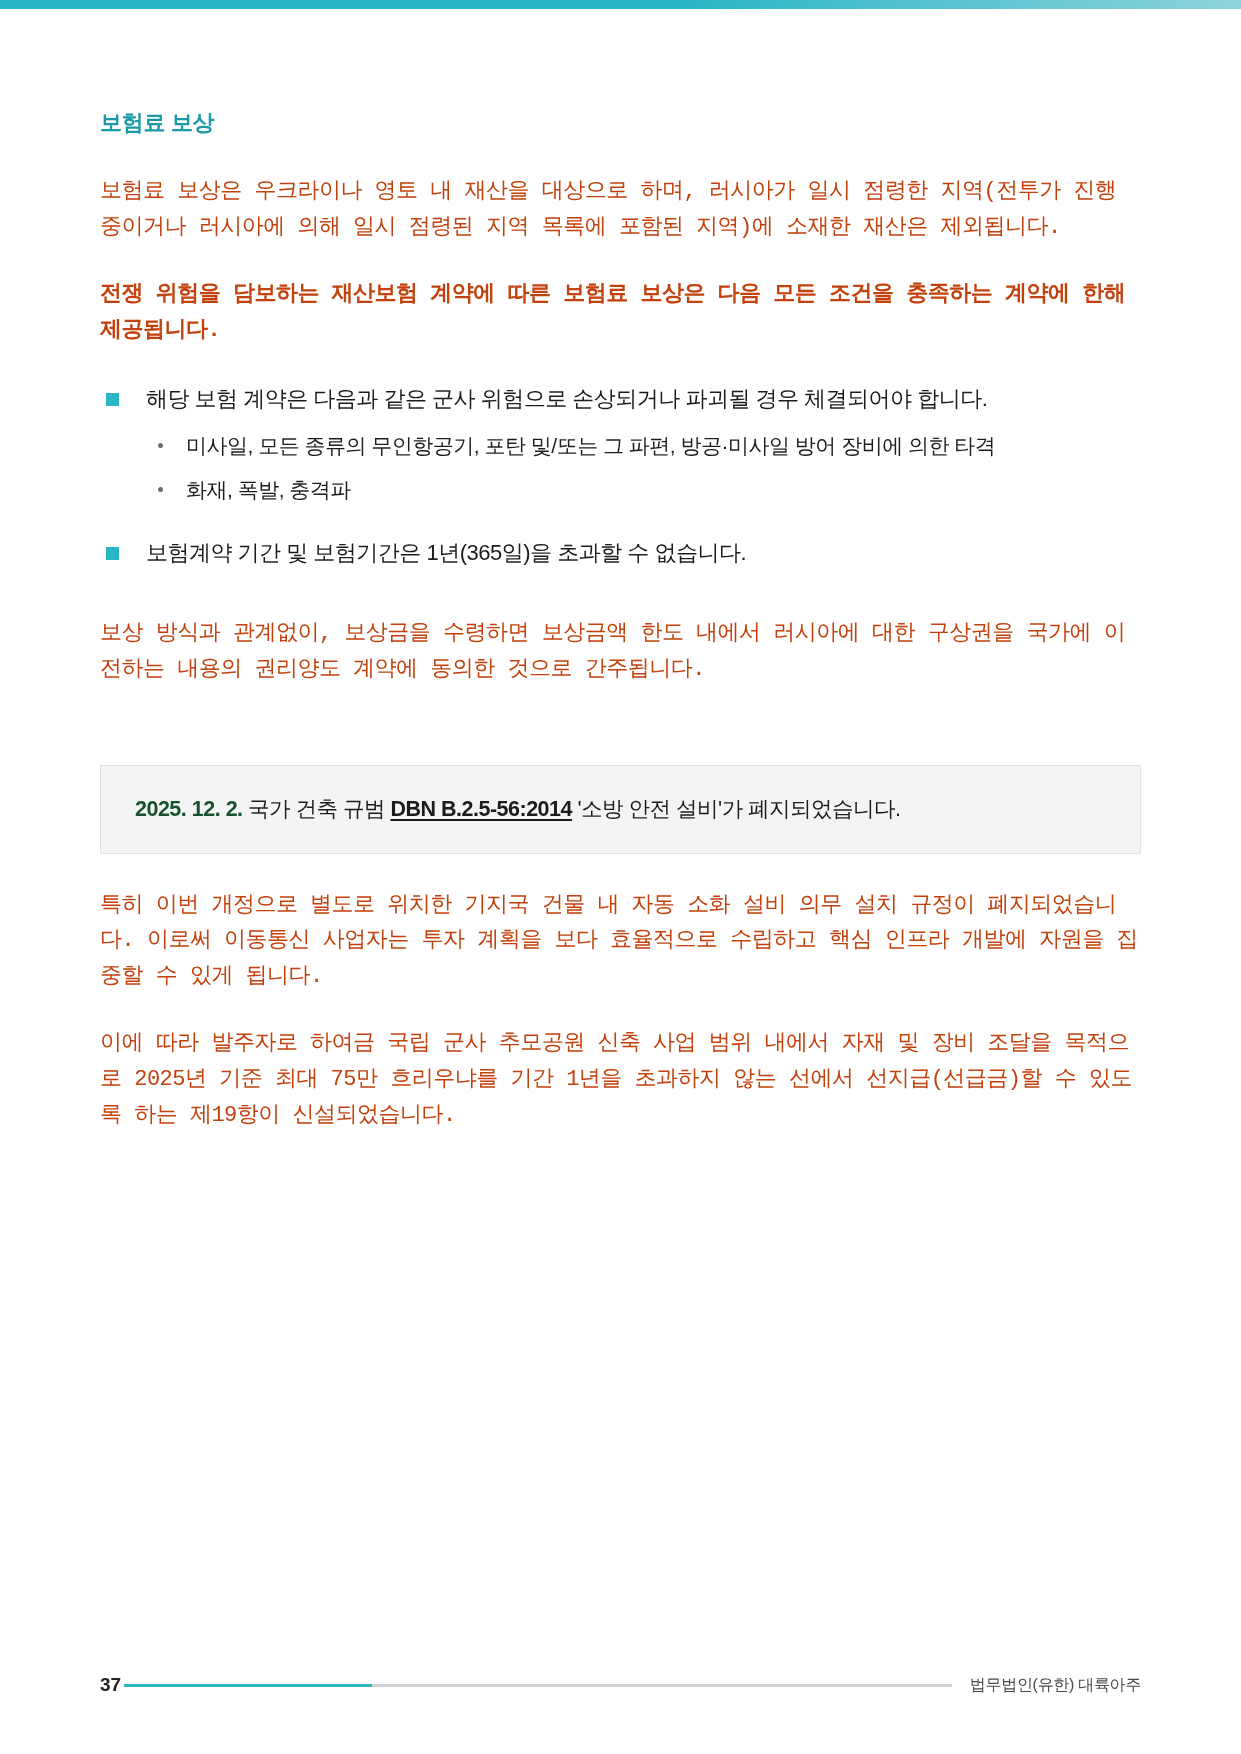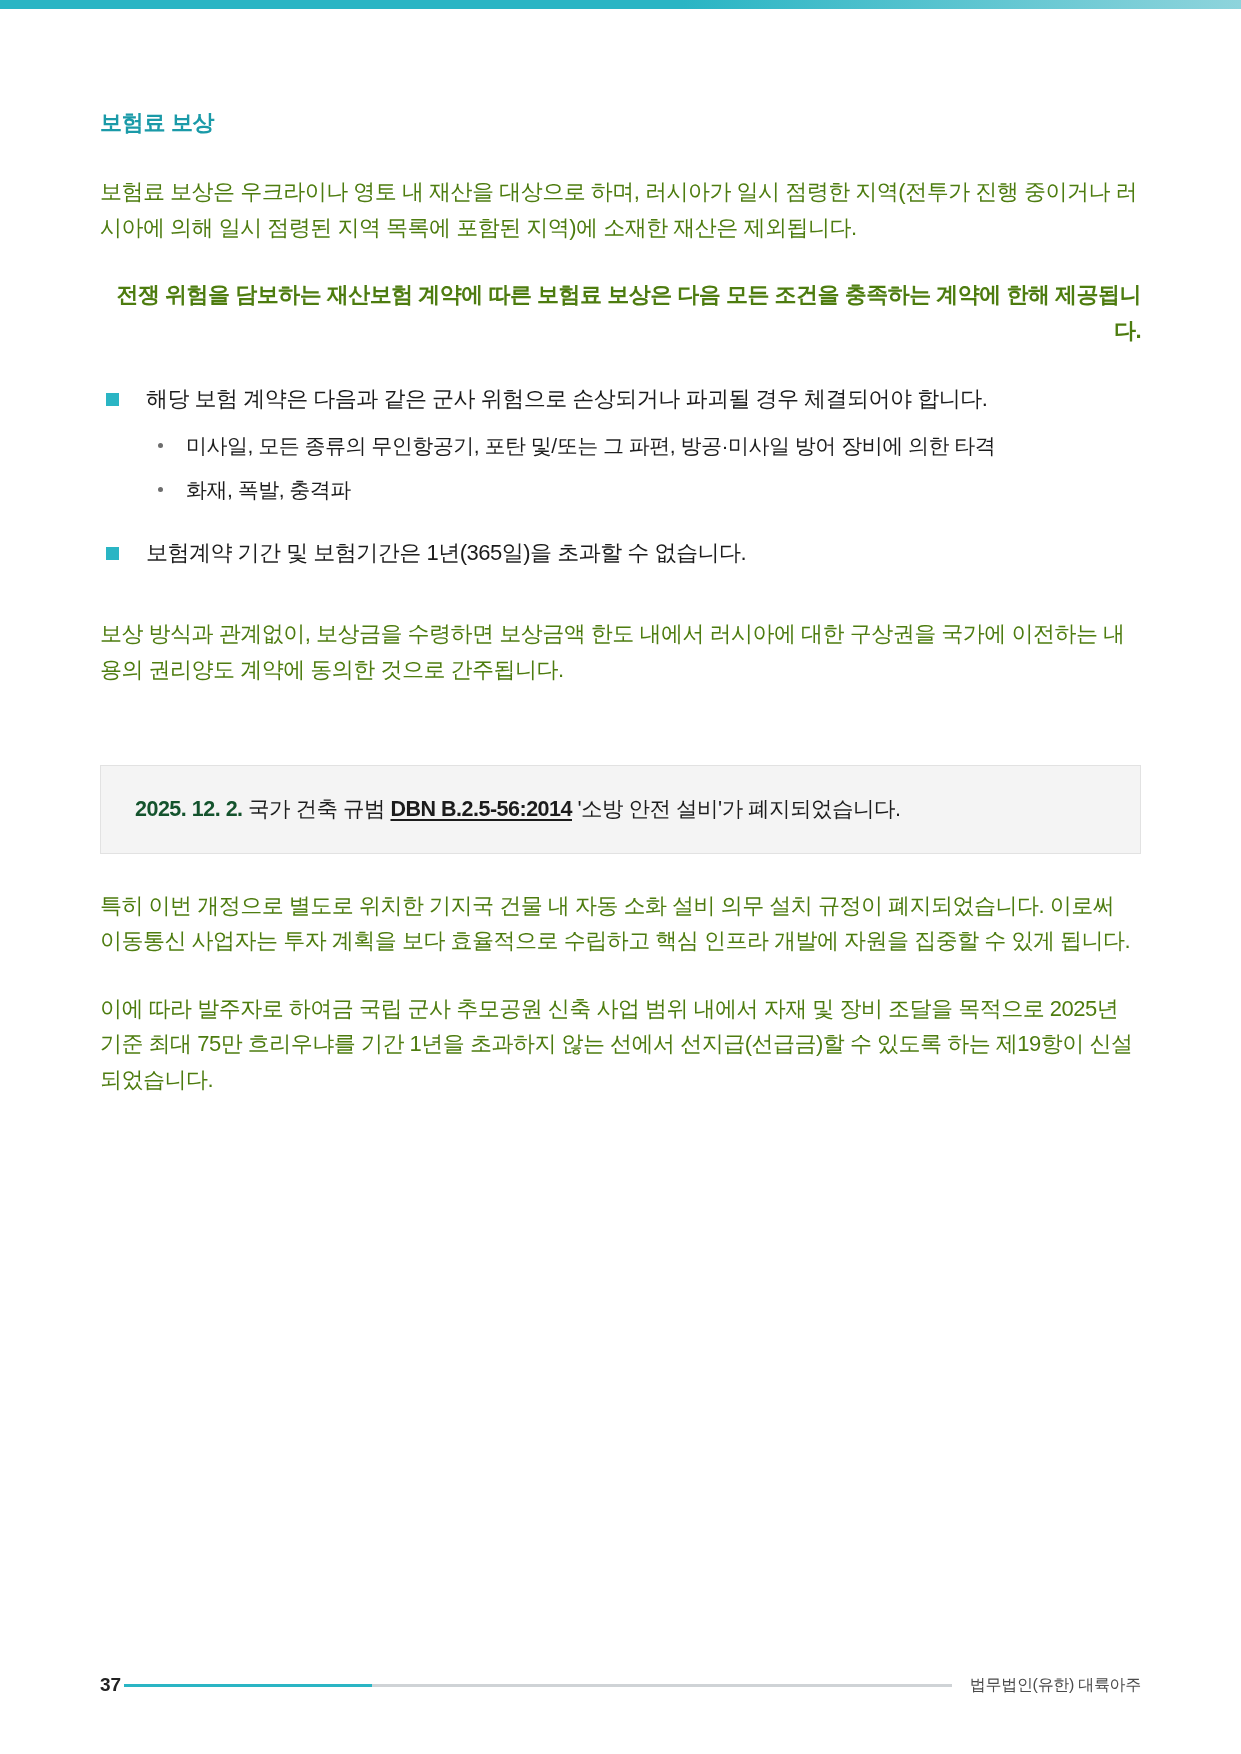--- a/index.html
+++ b/index.html
@@ -35,25 +35,25 @@
     font-size: 22px;
     font-weight: bold;
     margin: 0 0 36px 0;
     letter-spacing: -0.3px;
   }
   p.para {
     font-size: 22px;
     line-height: 1.62;
     margin: 0 0 32px 0;
     letter-spacing: -0.5px;
-    color: #4d7c0f;
+    color: #c2410c;
+    font-family: Liberation Mono, monospace;
   }
   p.para.bold {
     font-weight: bold;
-    text-align: right;
   }
   ul.bullets {
     list-style: none;
     margin: 0 0 10px 0;
     padding: 0;
   }
   ul.bullets > li {
     position: relative;
     padding-left: 46px;
     font-size: 22px;

